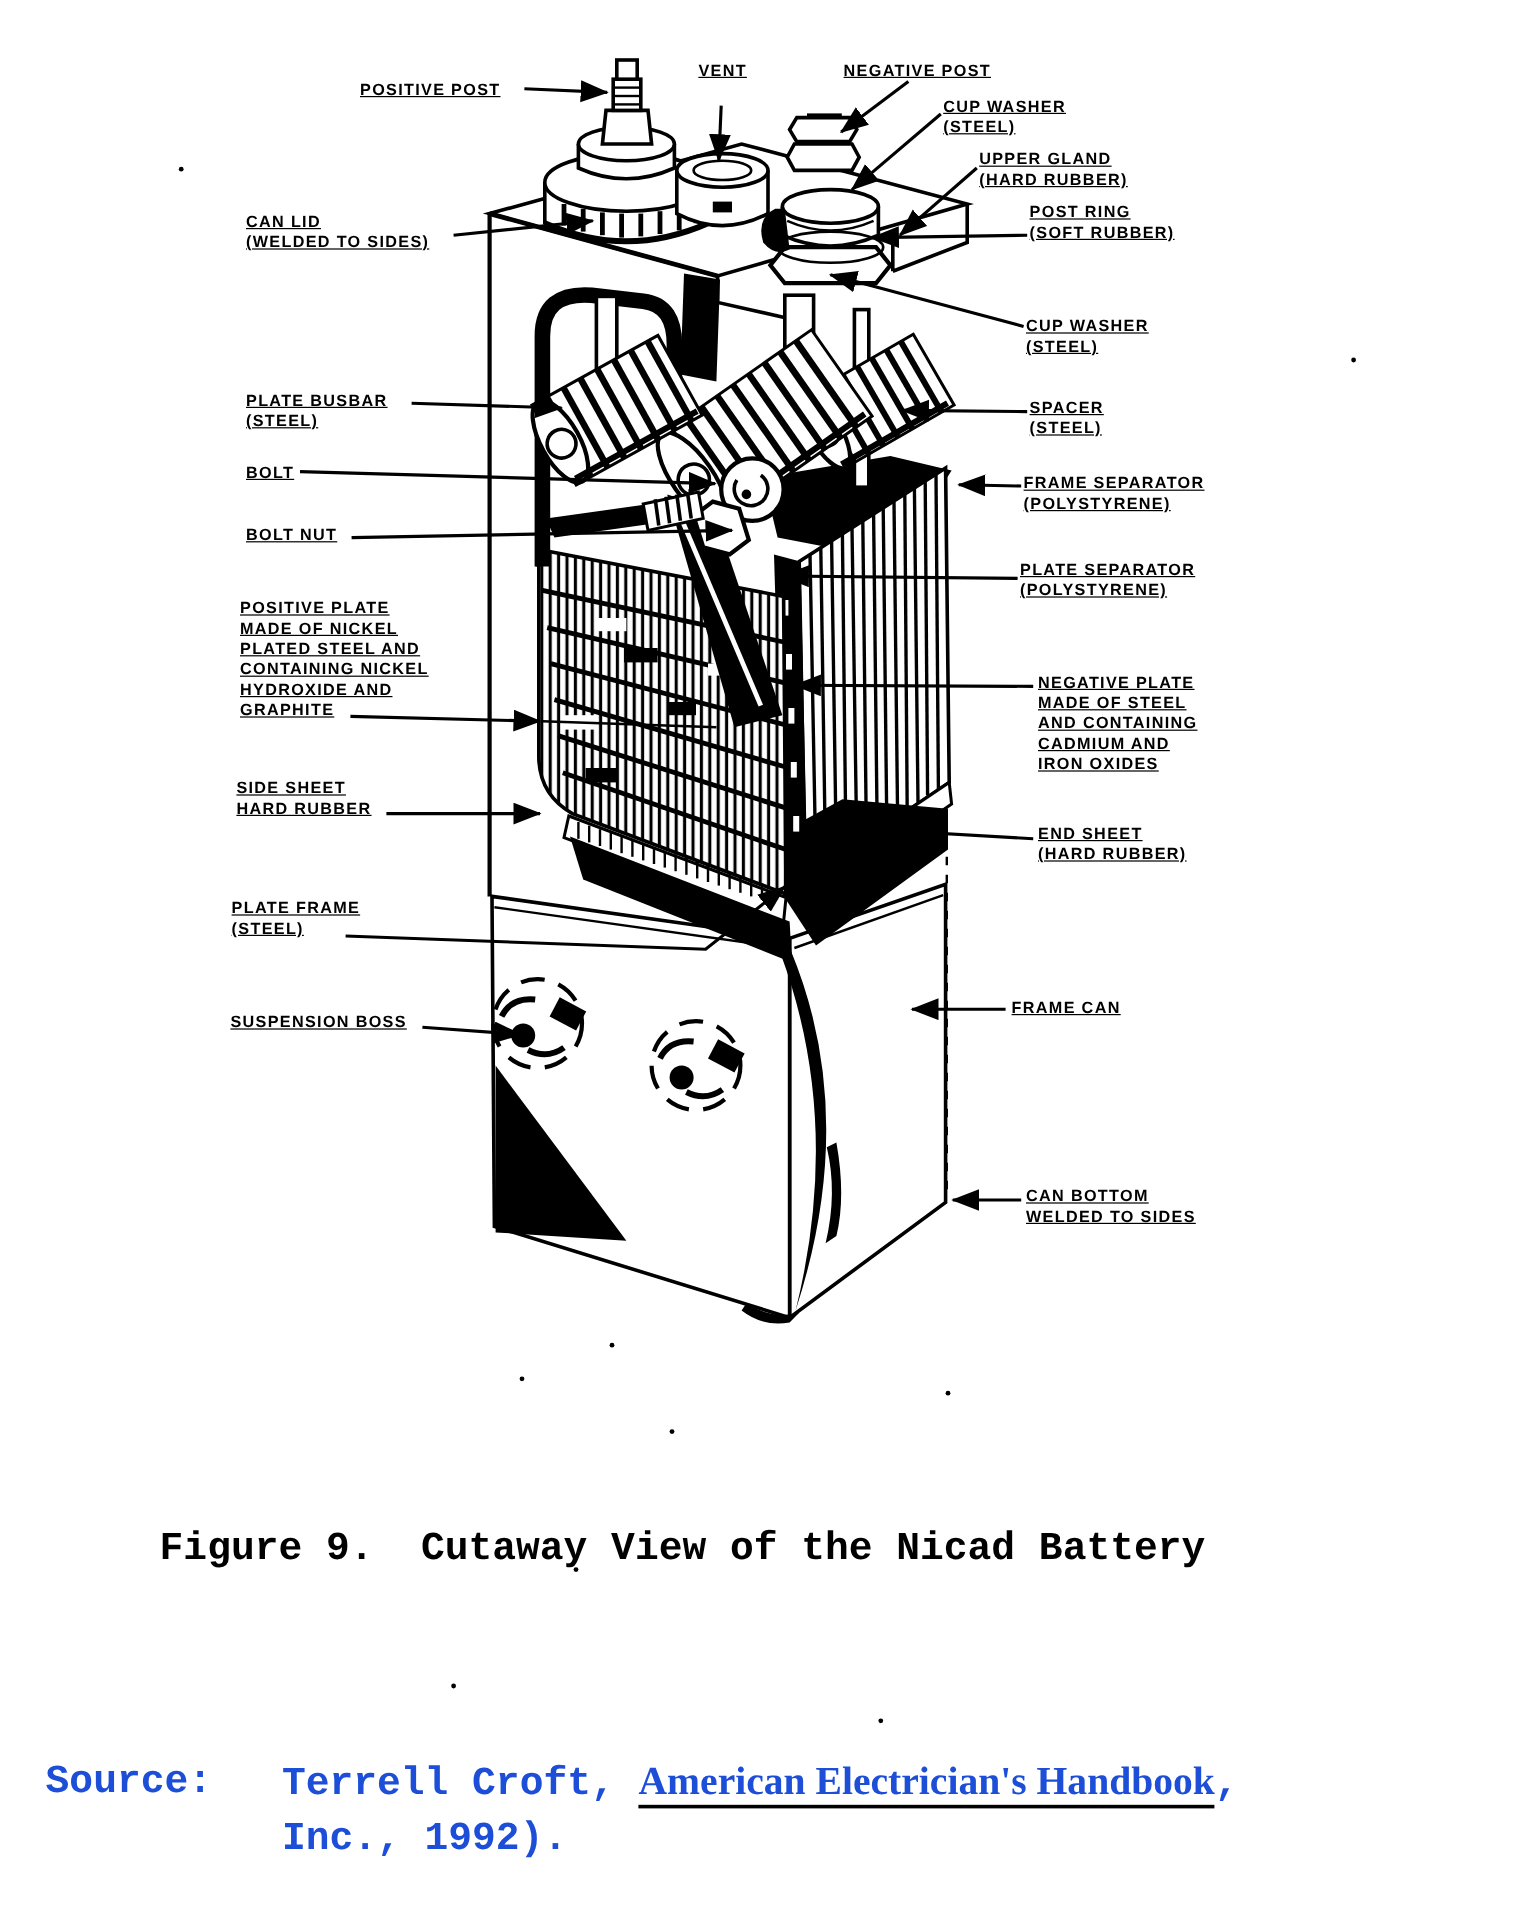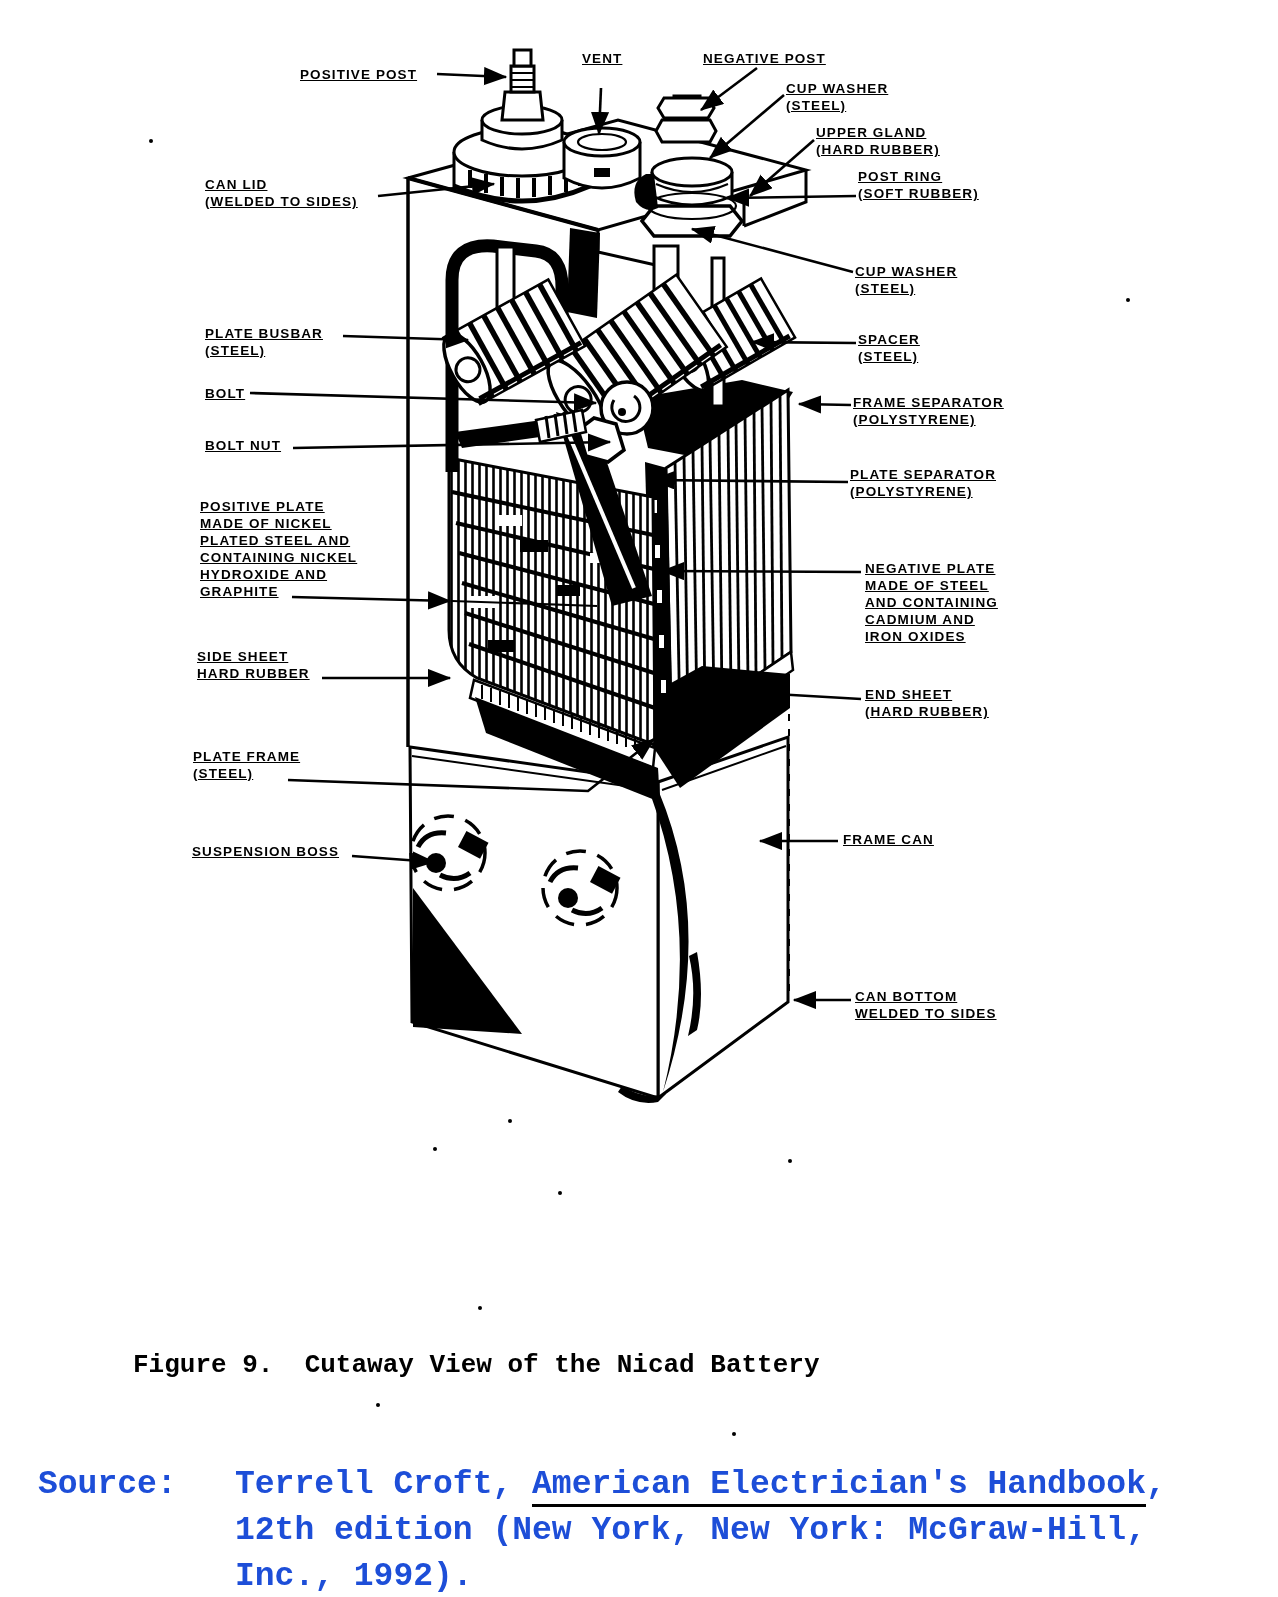--- a/index.html
+++ b/index.html
@@ -1,28 +1,28 @@
 <!DOCTYPE html>
 <html><head>
 <meta charset="utf-8">
 <style>
   html,body{margin:0;padding:0;background:#e8e8e8;}
   #page{position:relative;width:1278px;height:1597px;background:#ffffff;overflow:hidden;
         font-family:"Liberation Sans",sans-serif;color:#000;}
   #art{position:absolute;left:0;top:0;z-index:1;}
   .lbl{position:absolute;z-index:2;font-weight:800;font-size:13.5px;line-height:17px;
        letter-spacing:1.1px;white-space:pre-line;color:#000;text-decoration:underline;}
-  .caption{position:absolute;z-index:2;left:133px;top:1350px;
-       font-family:"Liberation Mono",monospace;font-weight:700;font-size:26px;
+  .caption{position:absolute;z-index:2;left:133px;top:1272px;
+       font-family:"Liberation Mono",monospace;font-weight:700;font-size:33px;
        white-space:pre;color:#000;}
   .src{position:absolute;z-index:2;font-family:"Liberation Mono",monospace;
        font-weight:700;font-size:33px;line-height:46px;color:#1d4ed8;}
   #src-label{left:38px;top:1462px;}
   #src-text{left:235px;top:1462px;width:990px;}
-  .u{border-bottom:3px solid #000;padding-bottom:1px;}
+  .u{border-bottom:3px solid #000;padding-bottom:1px;font-family:Liberation Serif, serif;}
 </style>
 </head>
 <body>
 
 <div id="page">
 
   <svg id="art" width="1278" height="1597" viewBox="0 0 1278 1597">
     <defs>
       <marker id="ah" markerWidth="10" markerHeight="8" refX="8.5" refY="3.5" orient="auto">
         <path d="M0,0 L9,3.5 L0,7 Z" fill="#000"></path>
@@ -335,17 +335,16 @@
   <div class="lbl" style="left:192px;top:843px">SUSPENSION BOSS</div>
   <div class="lbl" style="left:843px;top:831px">FRAME CAN</div>
   <div class="lbl" style="left:855px;top:988px">CAN BOTTOM
 WELDED TO SIDES</div>
 
   <div class="caption">Figure 9.  Cutaway View of the Nicad Battery</div>
 
   <div class="src" id="src-label">Source:</div>
   <div class="src" id="src-text">
     <div><span>Terrell Croft, </span><span class="u">American Electrician's Handbook</span><span>,</span></div>
-    <div>12th edition (New York, New York: McGraw-Hill,</div>
     <div>Inc., 1992).</div>
   </div>
 
 </div>
 
 </body></html>

